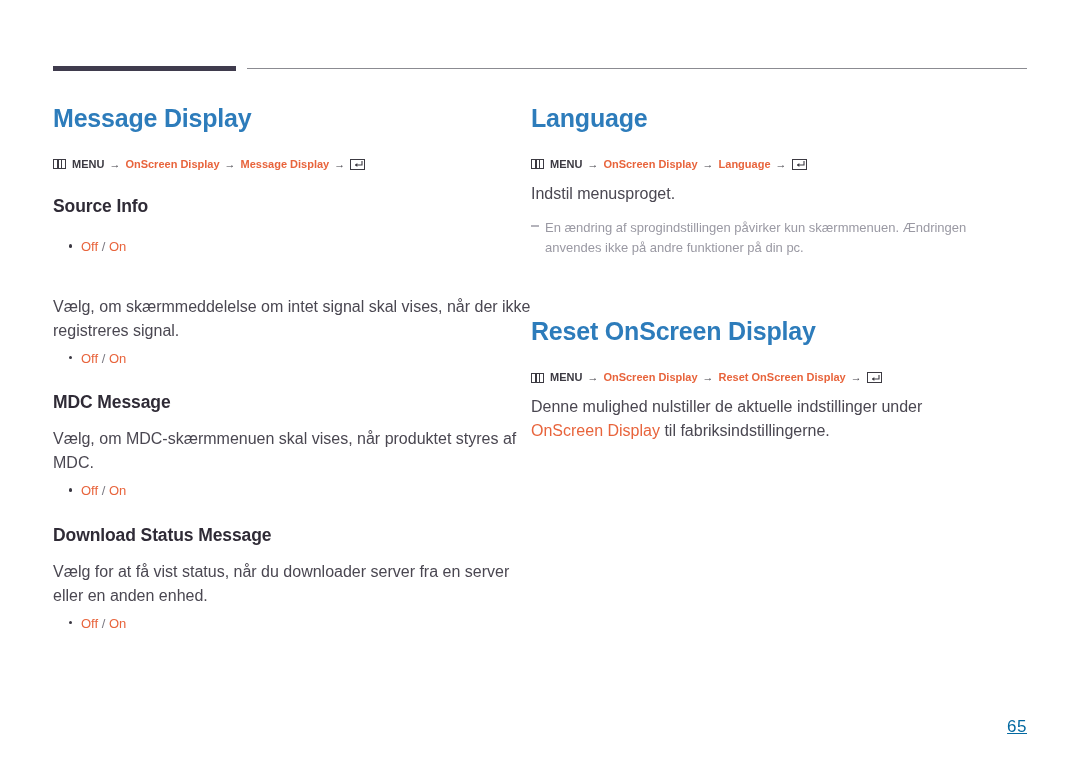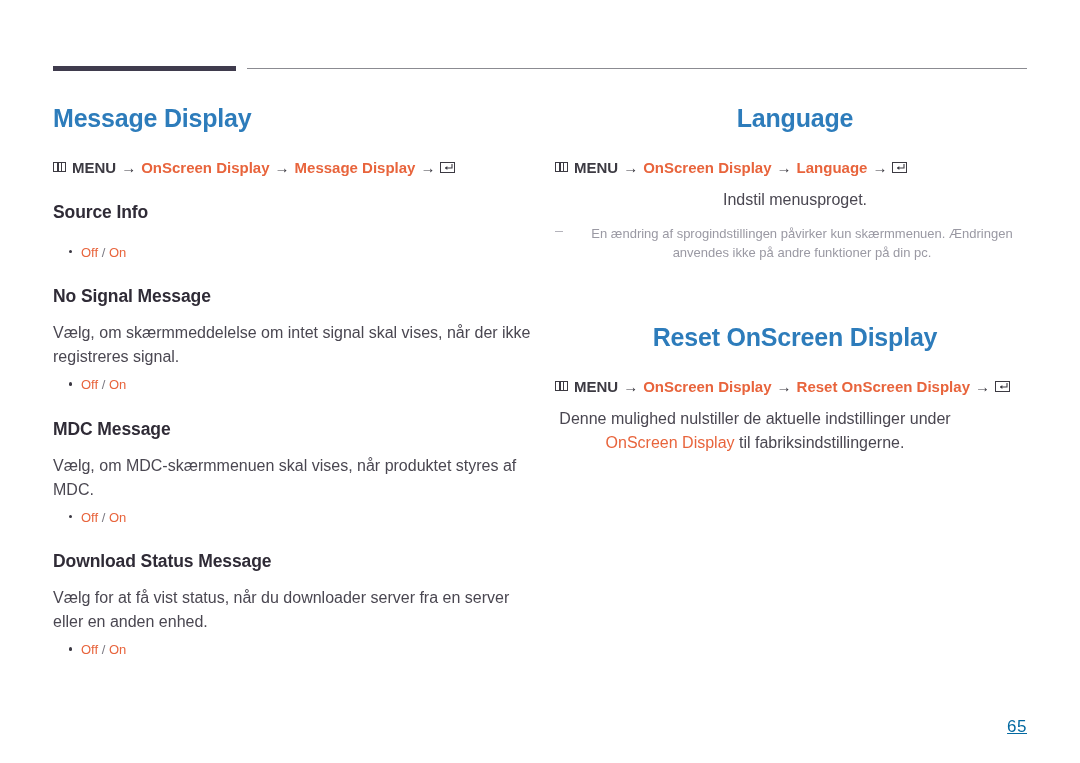--- a/index.html
+++ b/index.html
@@ -50,35 +50,35 @@
   }
 
   
   .col {
     position: absolute;
     top: 92px;
     width: 480px;
     margin-top: 12px;
   }
   .col-left  { left: 53px;  }
-  .col-right { left: 555px; text-align: center; }
+  .col-right { left: 531px; }
 
   
   .h1 {
     color: #2d7cbb;
     font-size: 25px;
     font-weight: bold;
     line-height: 1.15;
     letter-spacing: -0.2px;
     margin: 0;
     padding: 0;
   }
 
   .breadcrumb {
-    font-size: 15px;
+    font-size: 11px;
     color: #3c3a42;
     line-height: 1.4;
     margin: 0;
     padding: 0;
     white-space: nowrap;
     display: flex;
     align-items: center;
     gap: 4px;
   }
   .bc-plain { color: #3c3a42; font-weight: bold; }
@@ -244,21 +244,20 @@
     <ul class="bullets">
       <li>
         <span>Off</span>
         <span class="opt-sep">/</span>
         <span>On</span>
       </li>
     </ul>
 
     <div class="sp-24"></div>
 
-    <h2 class="h2">No Signal Message</h2>
     <div class="sp-14"></div>
     <p class="body-text">Vælg, om skærmmeddelelse om intet signal skal vises, når der ikke registreres signal.</p>
     <div class="sp-6"></div>
     <ul class="bullets">
       <li>
         <span>Off</span>
         <span class="opt-sep">/</span>
         <span>On</span>
       </li>
     </ul>

